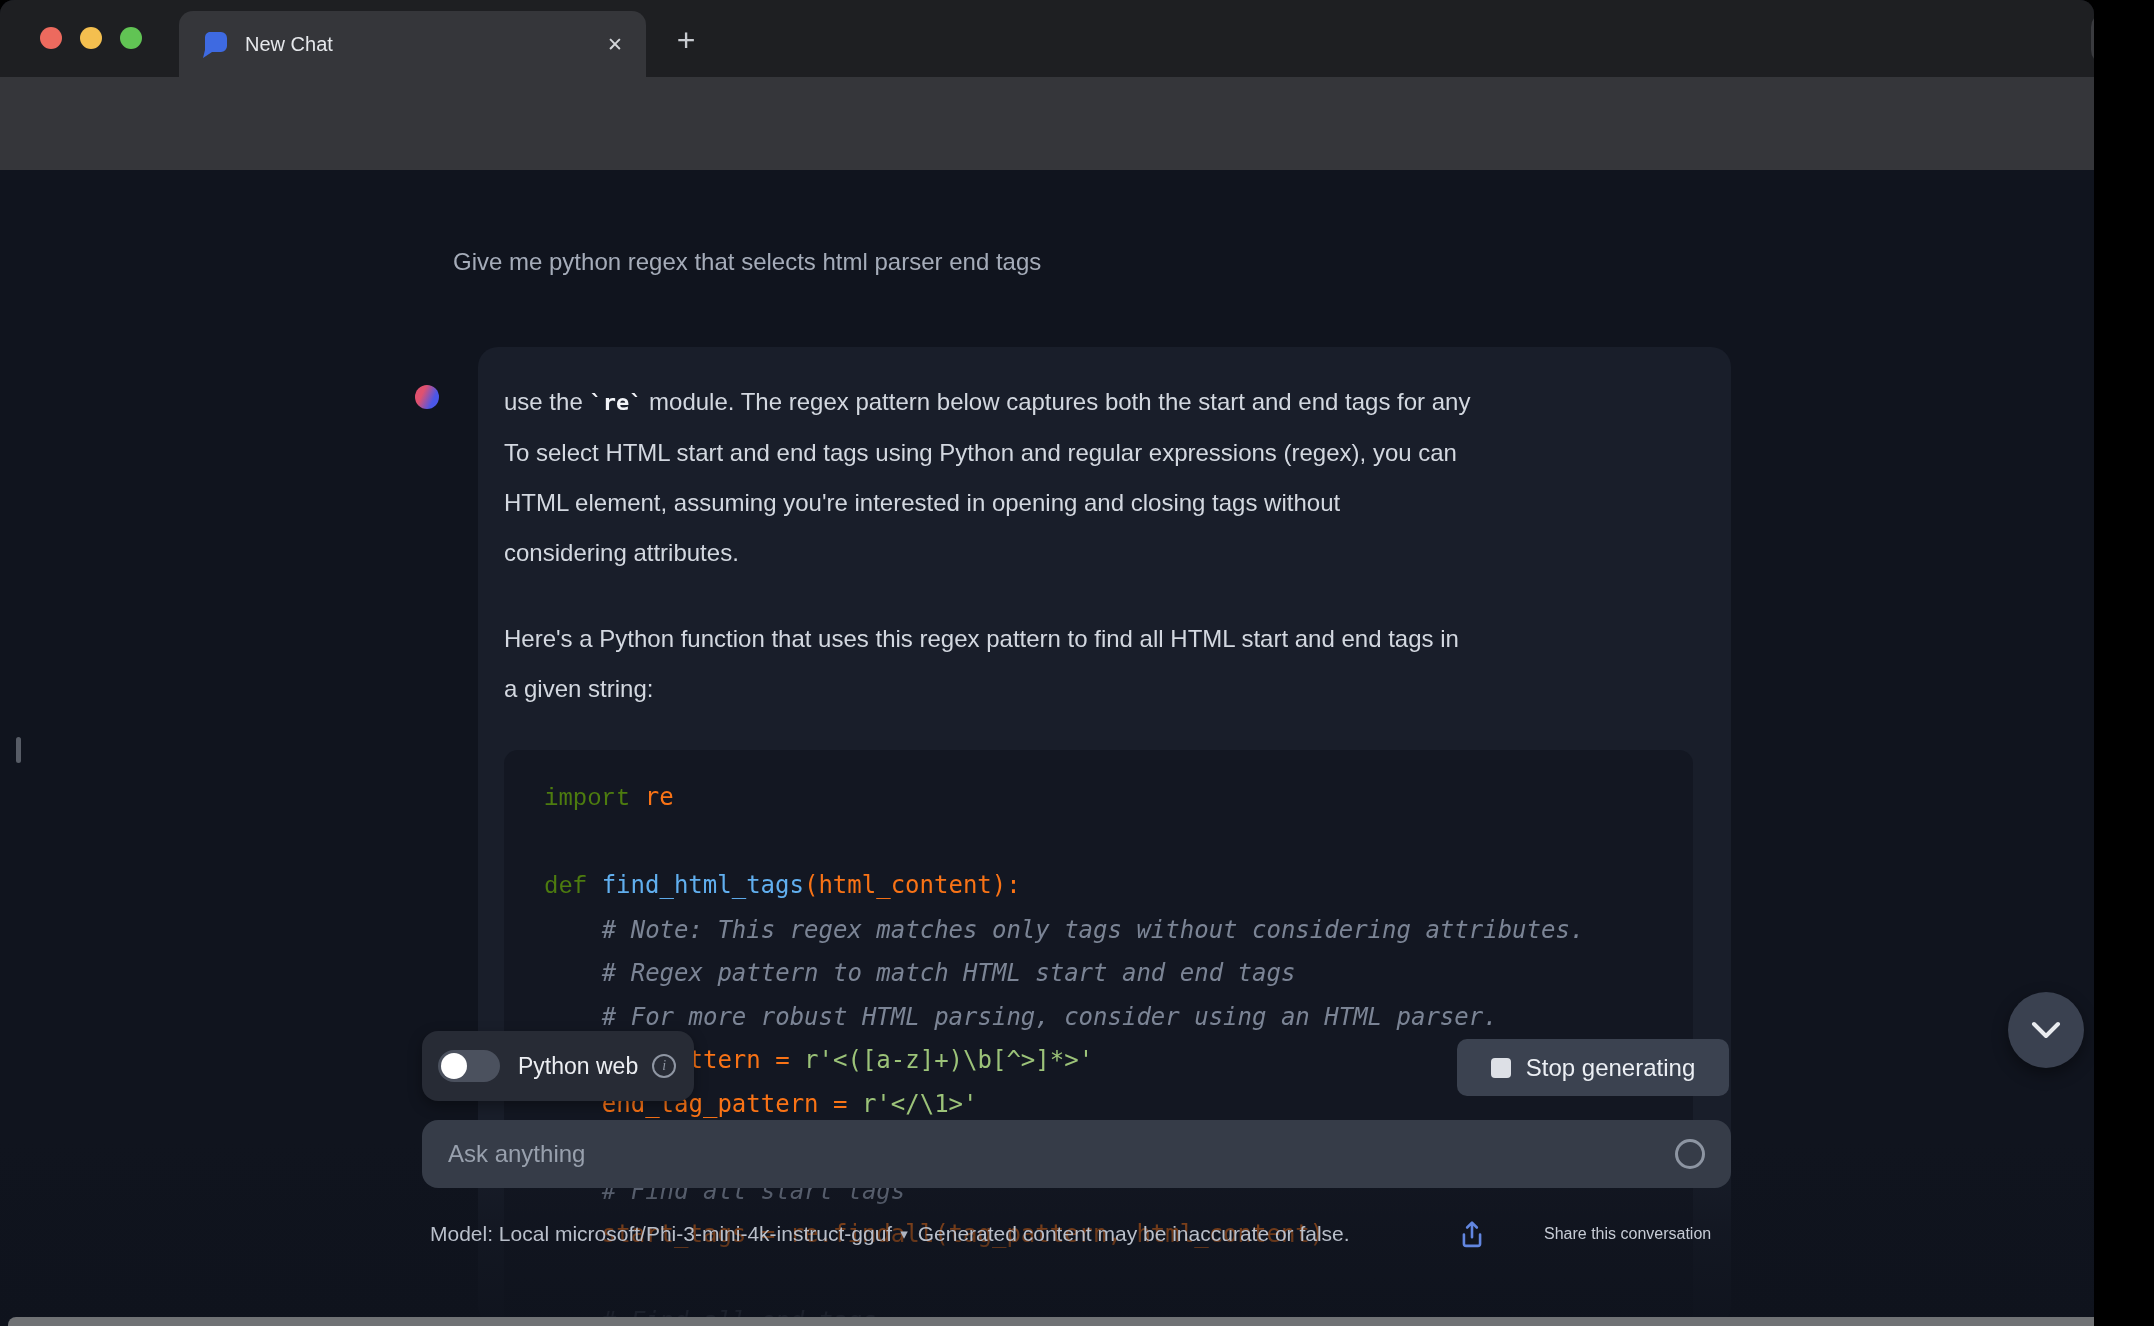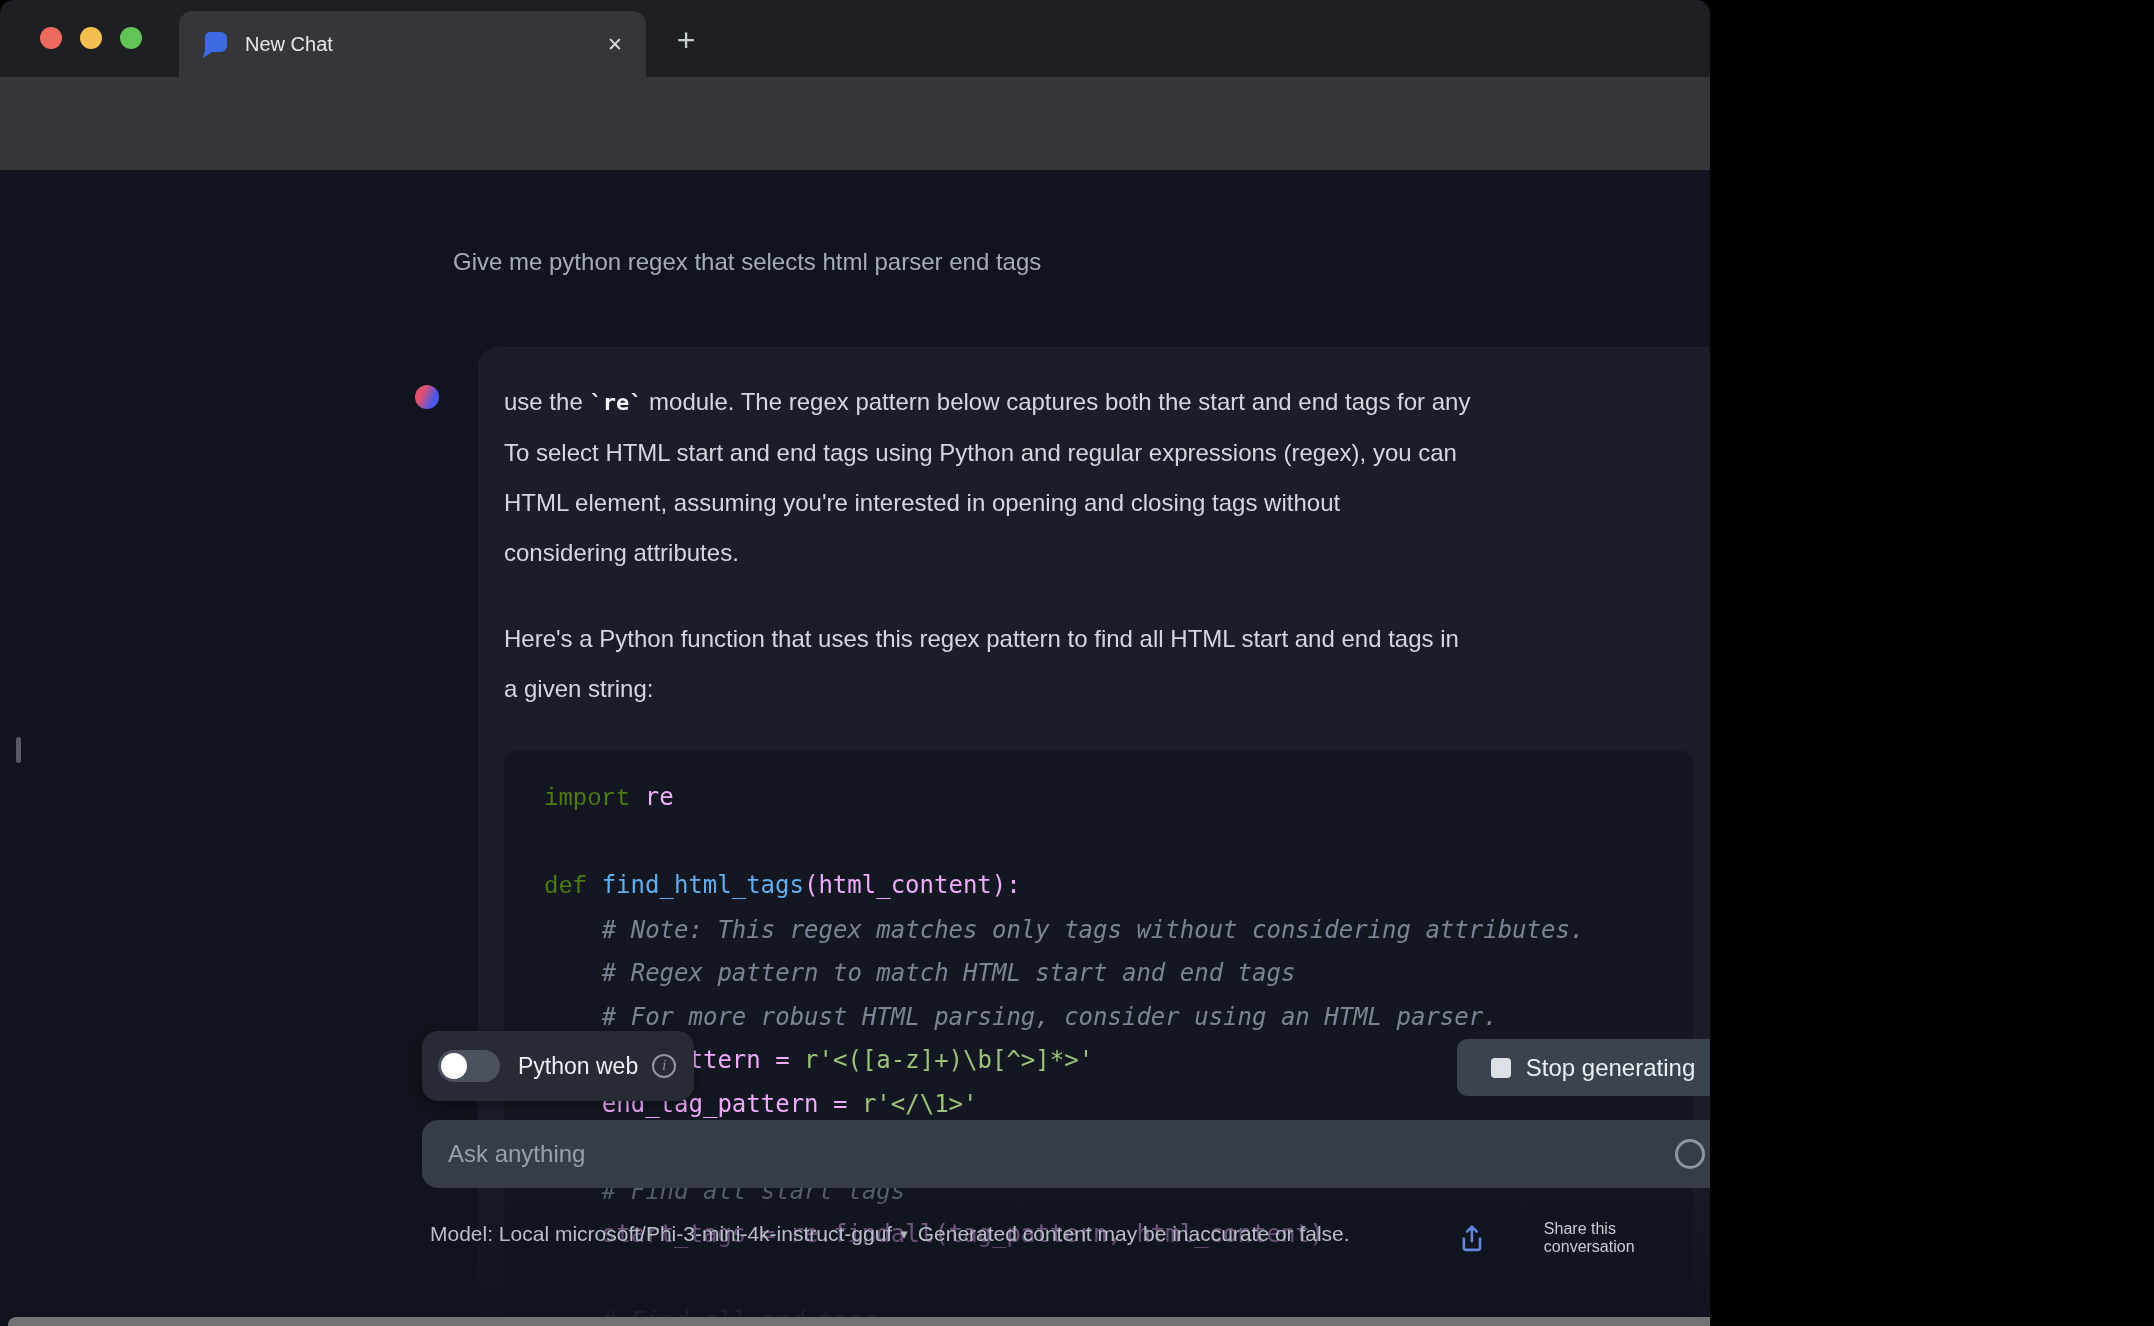--- a/index.html
+++ b/index.html
@@ -1,16 +1,16 @@
 <!DOCTYPE html>
 <html><head>
 <meta charset="utf-8">
 <style>
   html,body{margin:0;padding:0;background:#000;}
-  .screen{position:relative;width:1710px;height:1326px;overflow:hidden;background:#000;
+  .screen{position:relative;width:2094px;height:1326px;overflow:hidden;background:#000;
           font-family:"Liberation Sans","DejaVu Sans",sans-serif;}
   .window{position:absolute;inset:0;border-radius:14px 14px 0 0;overflow:hidden;background:#10141e;}
 
   
   .tabstrip{position:absolute;left:0;top:0;width:100%;height:77px;background:#1e1f22;}
   .traffic{position:absolute;top:27px;width:22px;height:22px;border-radius:50%;}
   .t-red{left:40px;background:#ed6a5e;}
   .t-yellow{left:80px;background:#f4bf4f;}
   .t-green{left:120px;background:#61c454;}
   .tab{position:absolute;left:179px;top:11px;width:467px;height:66px;background:#35363a;
@@ -61,21 +61,21 @@
   .assistant-card{position:absolute;left:478px;top:347px;width:1253px;height:979px;background:#191e2a;border-radius:20px;}
   .assistant-dot{position:absolute;left:415px;top:385px;width:24px;height:24px;border-radius:50%;
                  background:linear-gradient(115deg,#e0516f 32%,#4b57e8 72%);}
   .assistant-text{position:absolute;left:504px;top:377px;width:1215px;}
   .pline{font-size:24px;line-height:50px;color:#d3d8e0;white-space:pre-wrap;}
   .para + .para{margin-top:36px;}
   .inline-code{font-family:"DejaVu Sans Mono",monospace;font-weight:bold;color:#f2f4f8;font-size:22px;}
   .code-block{position:absolute;left:504px;top:750px;width:1189px;height:576px;background:#131722;
               border-radius:14px;box-sizing:border-box;padding:26px 40px 0;overflow:hidden;}
   .code-line{font-family:"DejaVu Sans Mono",monospace;font-size:24px;line-height:43.5px;white-space:pre;color:#b3bac7;}
-  .tok-plain{color:#f0abfc;text-align:right;}
+  .tok-plain{color:#f97316;text-align:right;}
   .tok-kw{color:#4d7c0f;font-family:Liberation Mono, monospace;}
   .tok-fn{color:#61afef;}
   .tok-str{color:#9cc379;}
   .tok-com{color:#7b8495;font-style:italic;}
   .fade-overlay{position:absolute;left:0;top:1140px;width:100%;height:186px;pointer-events:none;
     background:linear-gradient(to bottom,rgba(15,19,29,0) 0%,rgba(15,19,29,.6) 50%,rgba(15,19,29,.93) 100%);}
 
   
   .search-pill{position:absolute;left:422px;top:1031px;width:272px;height:70px;border-radius:16px;background:#272b35;
                display:flex;align-items:center;box-shadow:0 5px 14px rgba(0,0,0,.35);}

